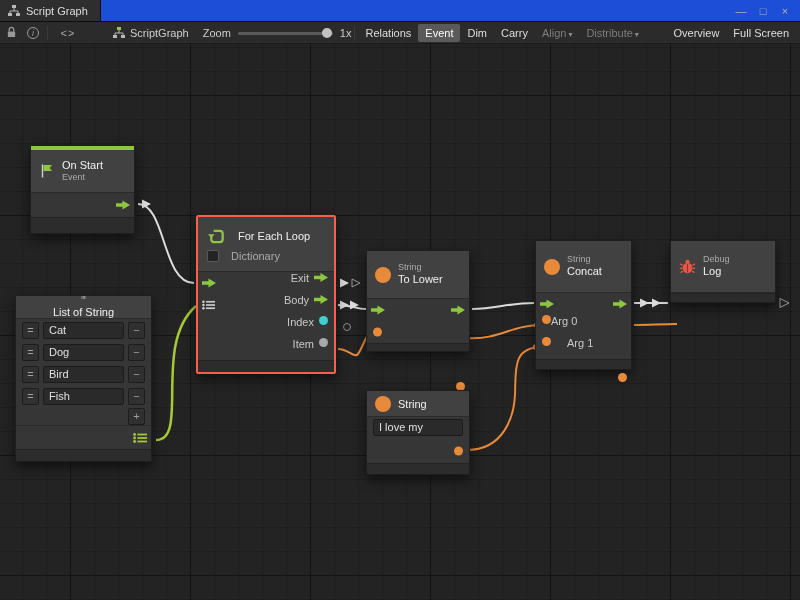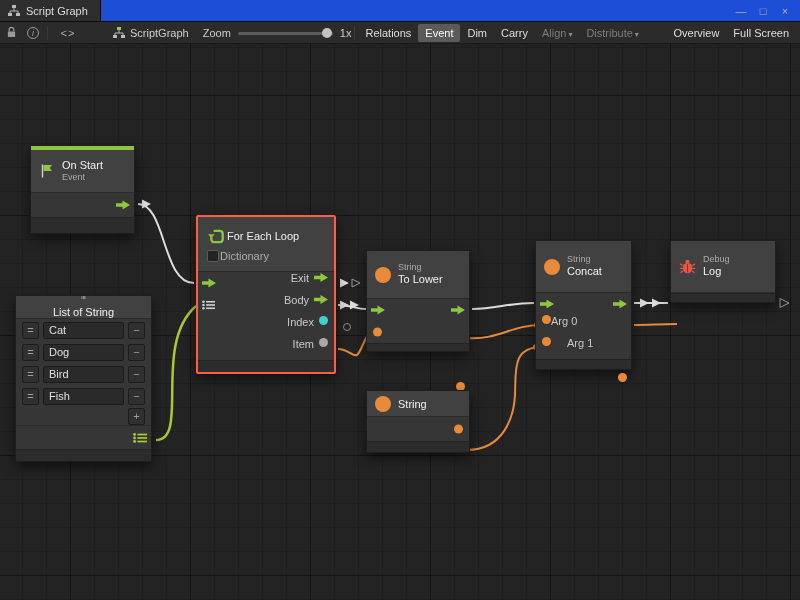--- a/index.html
+++ b/index.html
@@ -82,21 +82,21 @@
   #node-on-start .nfooter { height:16px; }
 
   #node-list { left:15px; top:251px; width:137px; }
   #node-list .nheader { height:23px;flex-direction:column; }
   #node-list .plus-row { justify-content:flex-end; height:18px; }
   #node-list .out-row { height:24px; border-top:1px solid #2a2a2a; }
   #node-list .nfooter { height:12px; }
 
   #node-foreach { left:196px; top:171px; width:140px; }
   #node-foreach .nheader { height:55px; flex-direction:column; align-items:flex-start; justify-content:center; gap:4px; padding:0 9px; }
-  #node-foreach .hline { display:flex; align-items:center; gap:1px; }
+  #node-foreach .hline { display:flex; align-items:center; gap:12px; }
   #node-foreach .nfooter { height:12px; }
 
   #node-tolower { left:366px; top:206px; width:104px; }
   #node-tolower .nheader { height:48px; }
   #node-tolower .nfooter { height:8px; }
   #node-tolower .out-dot { position:absolute; right:4px; top:83px; }
 
   #node-strlit { left:366px; top:346px; width:104px; }
   #node-strlit .nheader { height:26px; }
   #node-strlit .field-row { padding:2px 6px 3px; }
@@ -351,20 +351,23 @@
       </div>
       <div class="nfooter"></div>
     </div>
 
     <div class="node" id="node-strlit">
       <div class="nheader">
         <span class="orange-circle"></span>
         <span class="ntitle">String</span>
       </div>
       <div class="nbody">
+        <div class="lrow field-row">
+          <span class="tfield">I love my</span>
+        </div>
         <div class="prow out-row">
           <span class="dot orange abs-r" style="right:6px"></span>
         </div>
       </div>
       <div class="nfooter"></div>
     </div>
 
     <div class="node" id="node-concat">
       <div class="nheader">
         <span class="orange-circle"></span>

